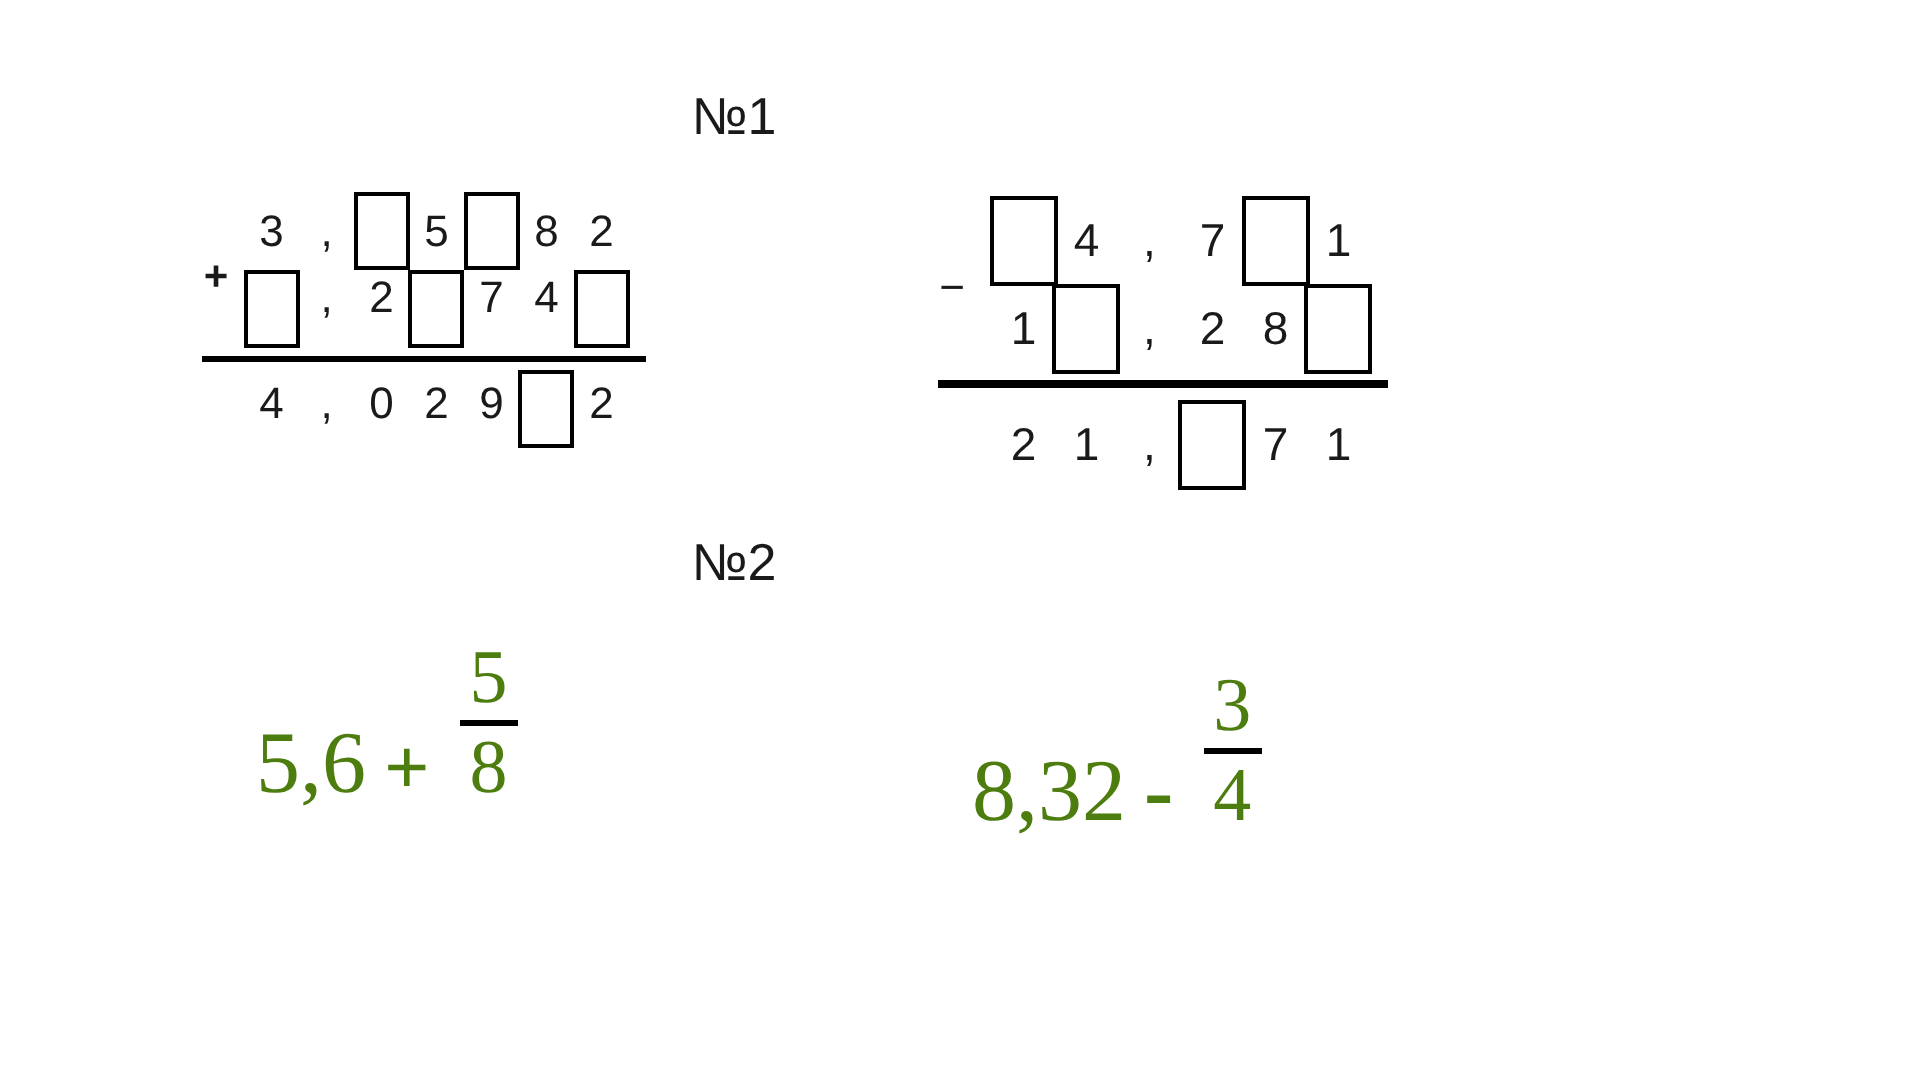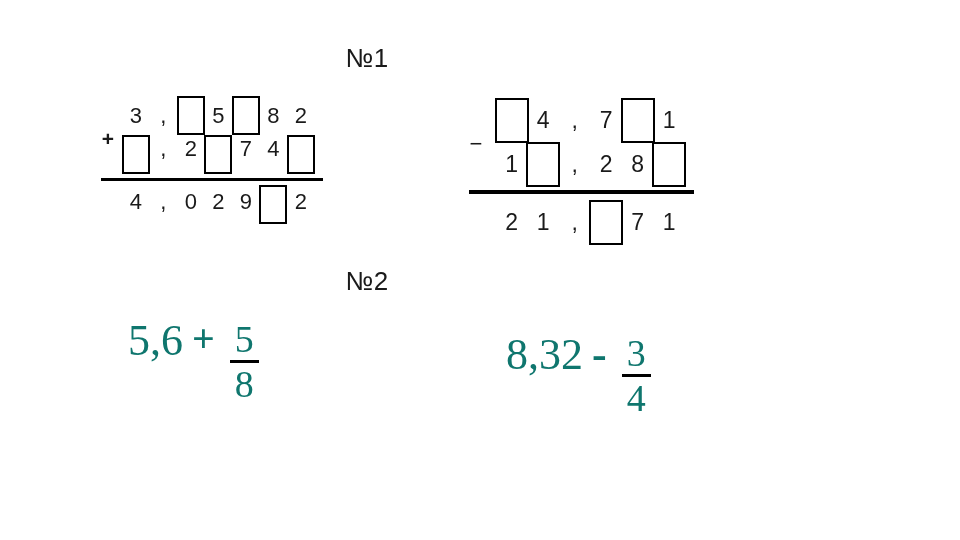--- a/index.html
+++ b/index.html
@@ -28,25 +28,25 @@
     position:absolute; text-align:center; line-height:1; color:#1a1a1a;
   }
   .sign-add{left:98px; top:128px; width:20px; font-size:21px; font-weight:bold;}
   .sign-sub{left:463px; top:133px; width:26px; font-size:22px;}
   .rule-line{position:absolute; background:#000;}
   .line-add{left:101px; top:178px; width:222px; height:3px;}
   .line-sub{left:469px; top:190px; width:225px; height:4px;}
 
   
   .expr{
-    position:absolute; display:flex; align-items:flex-start; gap:9px;
-    font-family:"Liberation Serif","DejaVu Serif",serif; color:#0f766e;
+    position:absolute; display:flex; align-items:flex-end; gap:9px;
+    font-family:"Liberation Serif","DejaVu Serif",serif; color:#4d7c0f;
   }
   .expr-1{left:128px; top:319px;}
-  .expr-2{left:506px; top:333px;}
+  .expr-2{left:486px; top:333px;}
   .whole{font-size:44px; line-height:1;}
   .op{line-height:1; font-weight:bold;}
   .op-plus{font-size:40px;}
   .op-minus{font-size:44px;}
   .frac{display:flex; flex-direction:column; align-items:center; margin-left:6px;}
   .frac-num,.frac-den{font-size:38px; line-height:40px; padding:0 5px;}
   .frac-bar{height:3px; background:#000; align-self:stretch; margin:1px 0;}
 </style>
 </head>
 <body>

